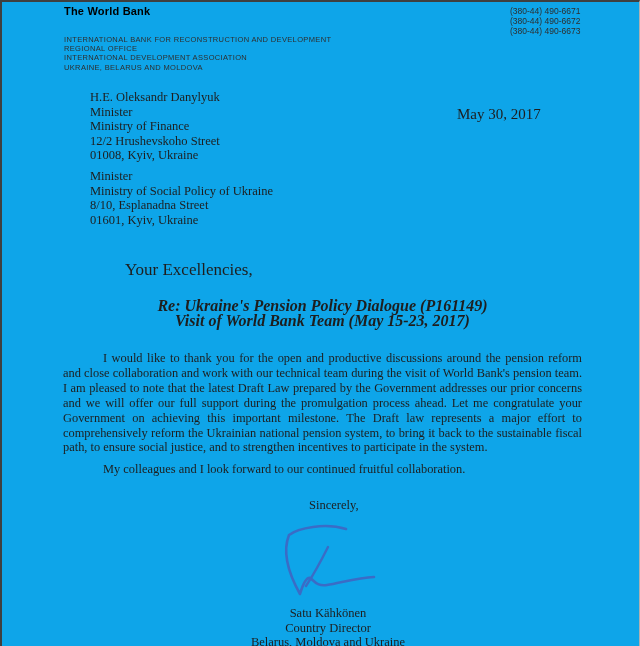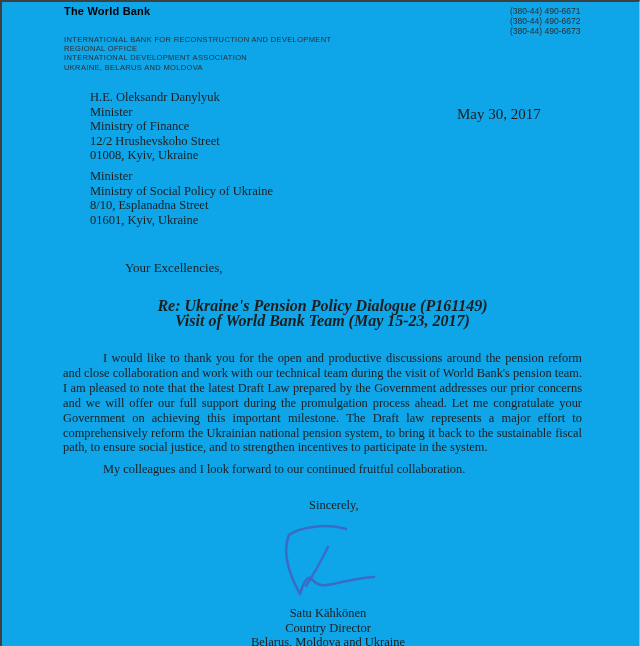--- a/index.html
+++ b/index.html
@@ -36,21 +36,21 @@
     font-family: "Liberation Sans", sans-serif;
     font-size: 8.5px; line-height: 9.8px; color: #2e2e2e;
   }
 
   .date { position: absolute; top: 68px; left: 455px; font-size: 15px; margin-top: 36px; }
 
   .recipient { position: absolute; left: 88px; font-size: 12.5px; line-height: 14.6px; }
   .recipient-1 { top: 88px; }
   .recipient-2 { top: 167px; }
 
-  .salutation { position: absolute; top: 258px; left: 123px; font-size: 13px; }
+  .salutation { position: absolute; top: 258px; left: 123px; font-size: 17px; }
 
   .subject {
     position: absolute; top: 296px; left: 61px; width: 519px;
     text-align: center; font-weight: bold; font-style: italic;
     font-size: 16px; line-height: 15px;
   }
 
   .body-para {
     position: absolute; left: 61px; width: 519px;
     text-align: justify; font-size: 12.4px; line-height: 14.9px;

